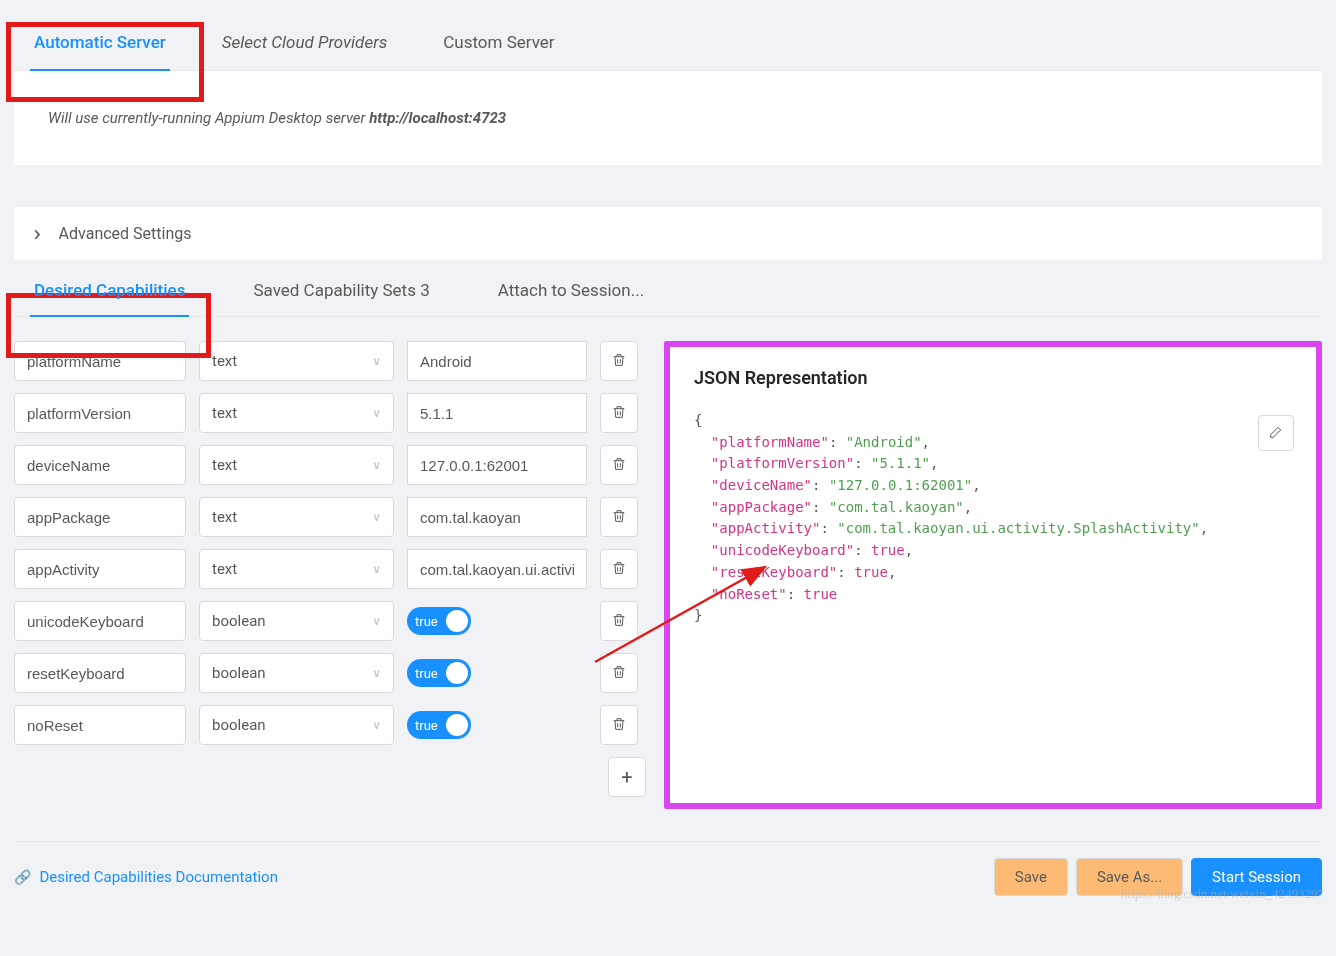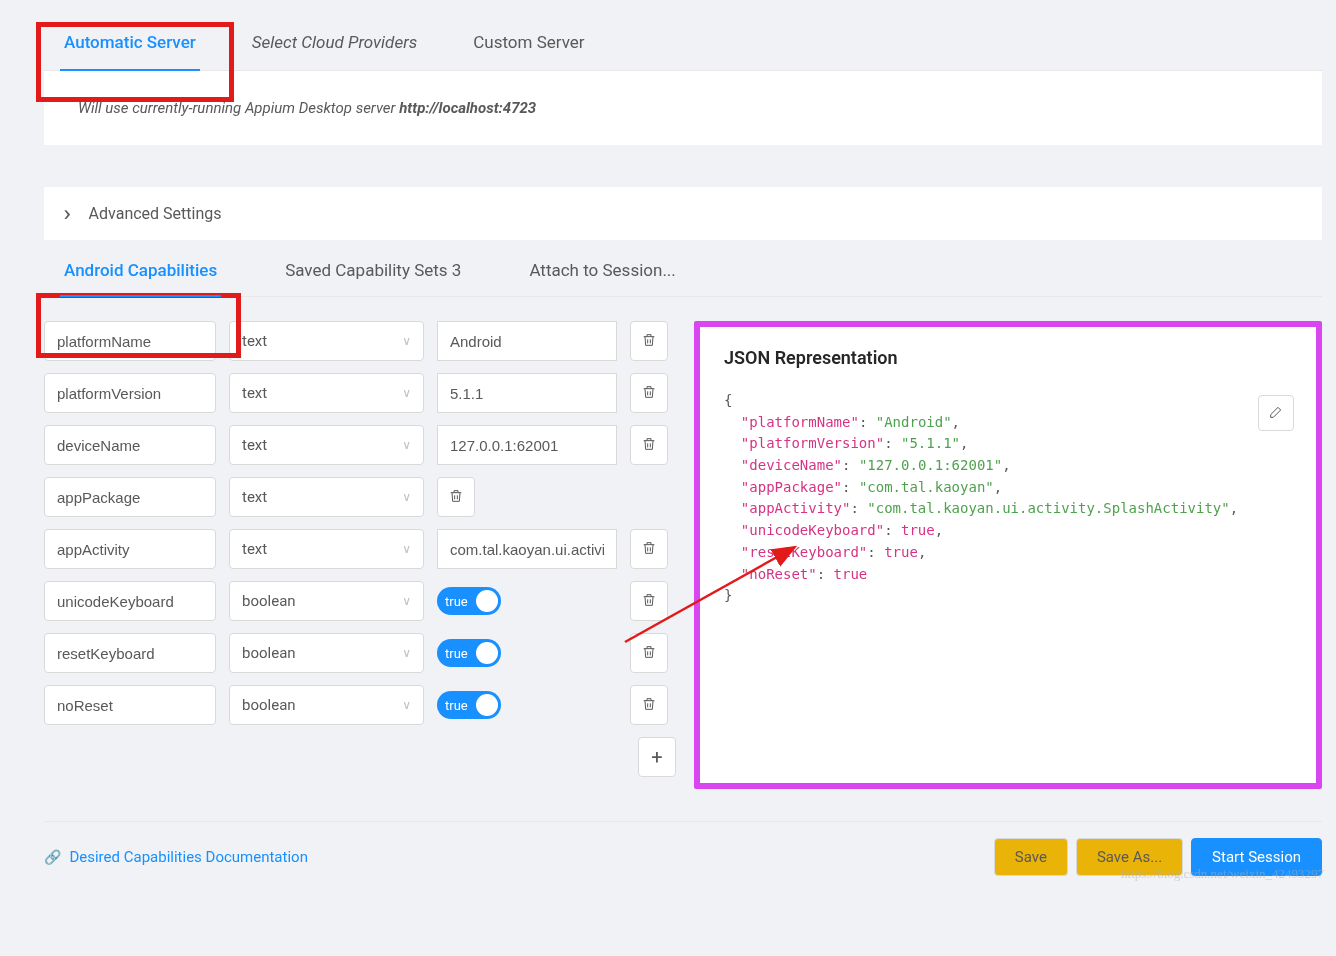--- a/index.html
+++ b/index.html
@@ -42,21 +42,21 @@
 
 
 .highlight-box {
   position: absolute;
   border: 5px solid #e31a1a;
   pointer-events: none;
 }
 
 .info-panel {
   background: #fff;
-  padding: 28px 34px;
+  padding: 38px 34px;
   font-size: 15px;
   font-style: italic;
   color: #595959;
 }
 .info-panel b { font-style: italic; }
 
 .advanced-panel {
   background: #fff;
   margin-top: 42px;
   padding: 14px 20px;
@@ -133,32 +133,32 @@
 
 .footer {
   margin-top: 32px;
   padding-top: 16px;
   border-top: 1px solid #e8e8e8;
   display:flex; align-items:center; justify-content:space-between;
 }
 .doc-link { color:#1890ff; font-size:15px; display:flex; align-items:center; gap:8px; }
 .link-icon::before { content:"🔗"; font-size:14px; }
 .footer-buttons { display:flex; gap:8px; }
-.btn { height:38px; padding:0 20px; border:1px solid #d9d9d9; border-radius:4px; background:#eab308; font-size:15px; color:#595959; cursor:pointer; display:flex; align-items:center; }
+.btn { height:38px; padding:0 20px; border:1px solid #d9d9d9; border-radius:4px; background:#fdba74; font-size:15px; color:#595959; cursor:pointer; display:flex; align-items:center; }
 .btn.primary { background:#1890ff; color:#fff; border-color:#1890ff; }
 
 .watermark { position:absolute; right:12px; bottom:8px; color:#b0b0b0; font-size:13px; opacity:0.5; pointer-events:none;font-family:Liberation Serif, serif; }
 
 .trash-icon svg, .pencil-icon svg { width:16px; height:16px; }
 .plus-icon::before { content:"+"; font-size:20px; color:#595959; }
 </style>
 </head>
 <body>
 
-<div class="container" style="position:relative;margin-left:30px;">
+<div class="container" style="position:relative;">
 
   <div class="highlight-box" style="left:6px; top:22px; width:198px; height:80px;"></div>
 
   <div class="server-tabs">
     <div class="server-tab active">Automatic Server</div>
     <div class="server-tab italic">Select Cloud Providers</div>
     <div class="server-tab">Custom Server</div>
   </div>
 
   <div class="info-panel">
@@ -166,21 +166,21 @@
   </div>
 
   <div class="advanced-panel">
     <span class="chevron-right-icon"></span>
     <span>Advanced Settings</span>
   </div>
 
   <div class="highlight-box" style="left:6px; top:293px; width:205px; height:65px;"></div>
 
   <div class="cap-tabs">
-    <div class="cap-tab active">Android Capabilities</div>
+    <div class="cap-tab active">Desired Capabilities</div>
     <div class="cap-tab">Saved Capability Sets 3</div>
     <div class="cap-tab">Attach to Session...</div>
   </div>
 
   <div class="cap-body">
     <div class="cap-form">
 
       <div class="cap-row">
         <input class="inp" value="platformName" style="">
         <div class="sel">
@@ -222,20 +222,21 @@
               </svg></span>
           </div>
       </div>
 
       <div class="cap-row">
         <input class="inp" value="appPackage" style="">
         <div class="sel">
             <span>text</span>
             <span class="sel-caret">∨</span>
           </div>
+        <input class="val-inp" value="com.tal.kaoyan" style="">
         <div class="icon-btn">
             <span class="trash-icon"><svg viewBox="0 0 24 24" fill="none" stroke="currentColor" stroke-width="1.5">
                 <path d="M4 7h16M10 11v6M14 11v6M6 7l1 13h10l1-13M9 7V4h6v3"></path>
               </svg></span>
           </div>
       </div>
 
       <div class="cap-row">
         <input class="inp" value="appActivity" style="">
         <div class="sel">

